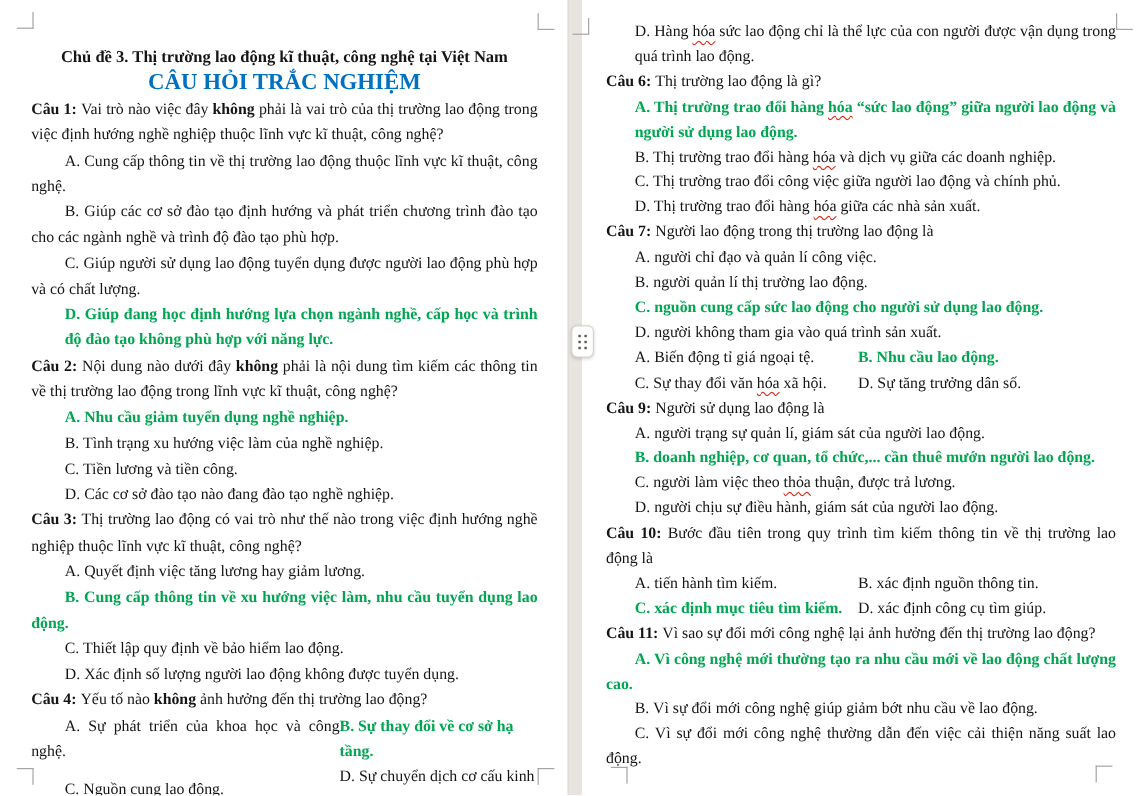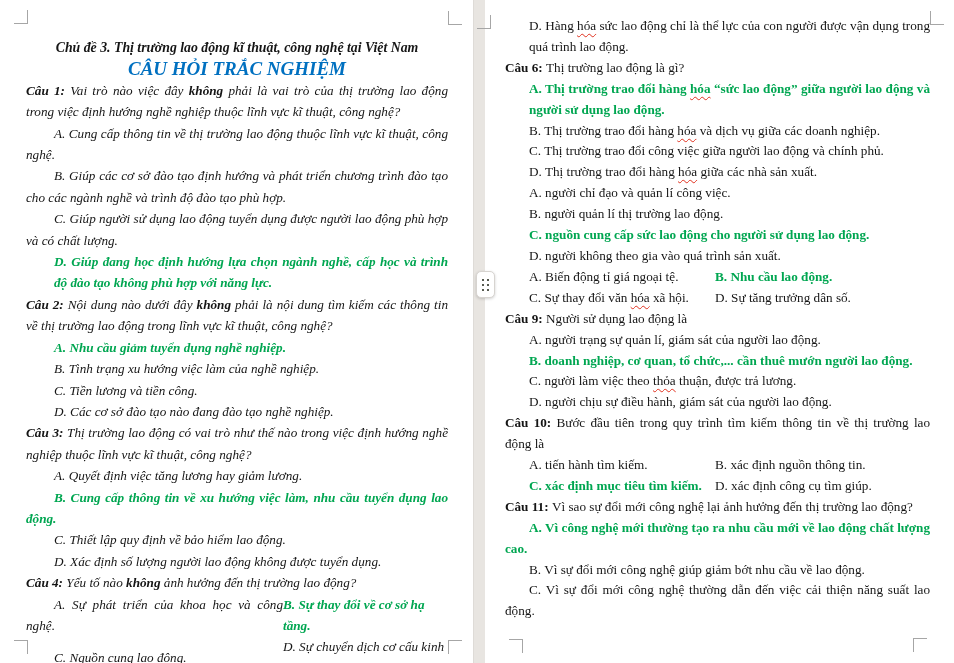--- a/index.html
+++ b/index.html
@@ -1,19 +1,19 @@
 <!DOCTYPE html>
 <html style="--blue: #0070C0; --green: #00A651; --red: #E0301E; --divider: #E8E5E1;"><head>
 <meta charset="utf-8">
 <style>
   html,body{margin:0;padding:0;background:#fff;}
   .canvas{position:relative;width:954px;height:663px;background:#ffffff;overflow:hidden;
           font-family:"Liberation Serif",serif;color:#151515;}
   .page{position:absolute;top:0;height:663px;background:#ffffff;}
-  .page-left{left:0;width:473px;font-style:italic;}
+  .page-left{left:0;width:473px;}
   .page-right{left:485px;width:555px;}
   .divider{position:absolute;left:473px;top:0;width:12px;height:663px;
            background:var(--divider,#e8e5e1);border-left:1px solid #dedbd7;border-right:1px solid #dedbd7;}
   .col{position:absolute;text-align:justify;font-size:13.2px;}
   .col-left{left:26px;top:37px;width:422px;line-height:21.4px;--ind:28px;}
   .col-right{left:20px;top:16px;width:425px;line-height:20.9px;--ind:24px;}
   .doc-title{font-weight:bold;text-align:center;font-size:13.8px;}
   .doc-heading{font-weight:bold;text-align:center;font-size:19px;color:var(--blue,#0070C0);}
   .ind-first{text-indent:var(--ind);}
   .ind-block{margin-left:var(--ind);}
@@ -82,24 +82,25 @@
 
   <div class="page page-right">
     <div class="col col-right">
       <div id="mount-right">
           <div class="para ind-block"><span>D. Hàng </span><span class="sp">hóa</span><span> sức lao động chỉ là thể lực của con người được vận dụng trong quá trình lao động.</span></div>
           <div class="para"><span class="b">Câu 6: </span><span>Thị trường lao động là gì?</span></div>
           <div class="para ind-block ok"><span>A. Thị trường trao đổi hàng </span><span class="sp">hóa</span><span> “sức lao động” giữa người lao động và người sử dụng lao động.</span></div>
           <div class="para ind-first"><span>B. Thị trường trao đổi hàng </span><span class="sp">hóa</span><span> và dịch vụ giữa các doanh nghiệp.</span></div>
           <div class="para ind-first"><span>C. Thị trường trao đổi công việc giữa người lao động và chính phủ.</span></div>
           <div class="para ind-first"><span>D. Thị trường trao đổi hàng </span><span class="sp">hóa</span><span> giữa các nhà sản xuất.</span></div>
+          <div class="para"><span class="b">Câu 7: </span><span>Người lao động trong thị trường lao động là</span></div>
           <div class="para ind-first"><span>A. người chỉ đạo và quản lí công việc.</span></div>
           <div class="para ind-first"><span>B. người quản lí thị trường lao động.</span></div>
           <div class="para ind-first ok"><span>C. nguồn cung cấp sức lao động cho người sử dụng lao động.</span></div>
-          <div class="para ind-first"><span>D. người không theo gia vào quá trình sản xuất.</span></div>
+          <div class="para ind-first"><span>D. người không tham gia vào quá trình sản xuất.</span></div>
           <div class="row">
             <div class="c1"><span>A. Biến động tỉ giá ngoại tệ.</span></div>
             <div class="c2 ok"><span>B. Nhu cầu lao động.</span></div>
           </div>
           <div class="row">
             <div class="c1"><span>C. Sự thay đổi văn </span><span class="sp">hóa</span><span> xã hội.</span></div>
             <div class="c2"><span>D. Sự tăng trưởng dân số.</span></div>
           </div>
           <div class="para"><span class="b">Câu 9: </span><span>Người sử dụng lao động là</span></div>
           <div class="para ind-first"><span>A. người trạng sự quản lí, giám sát của người lao động.</span></div>

